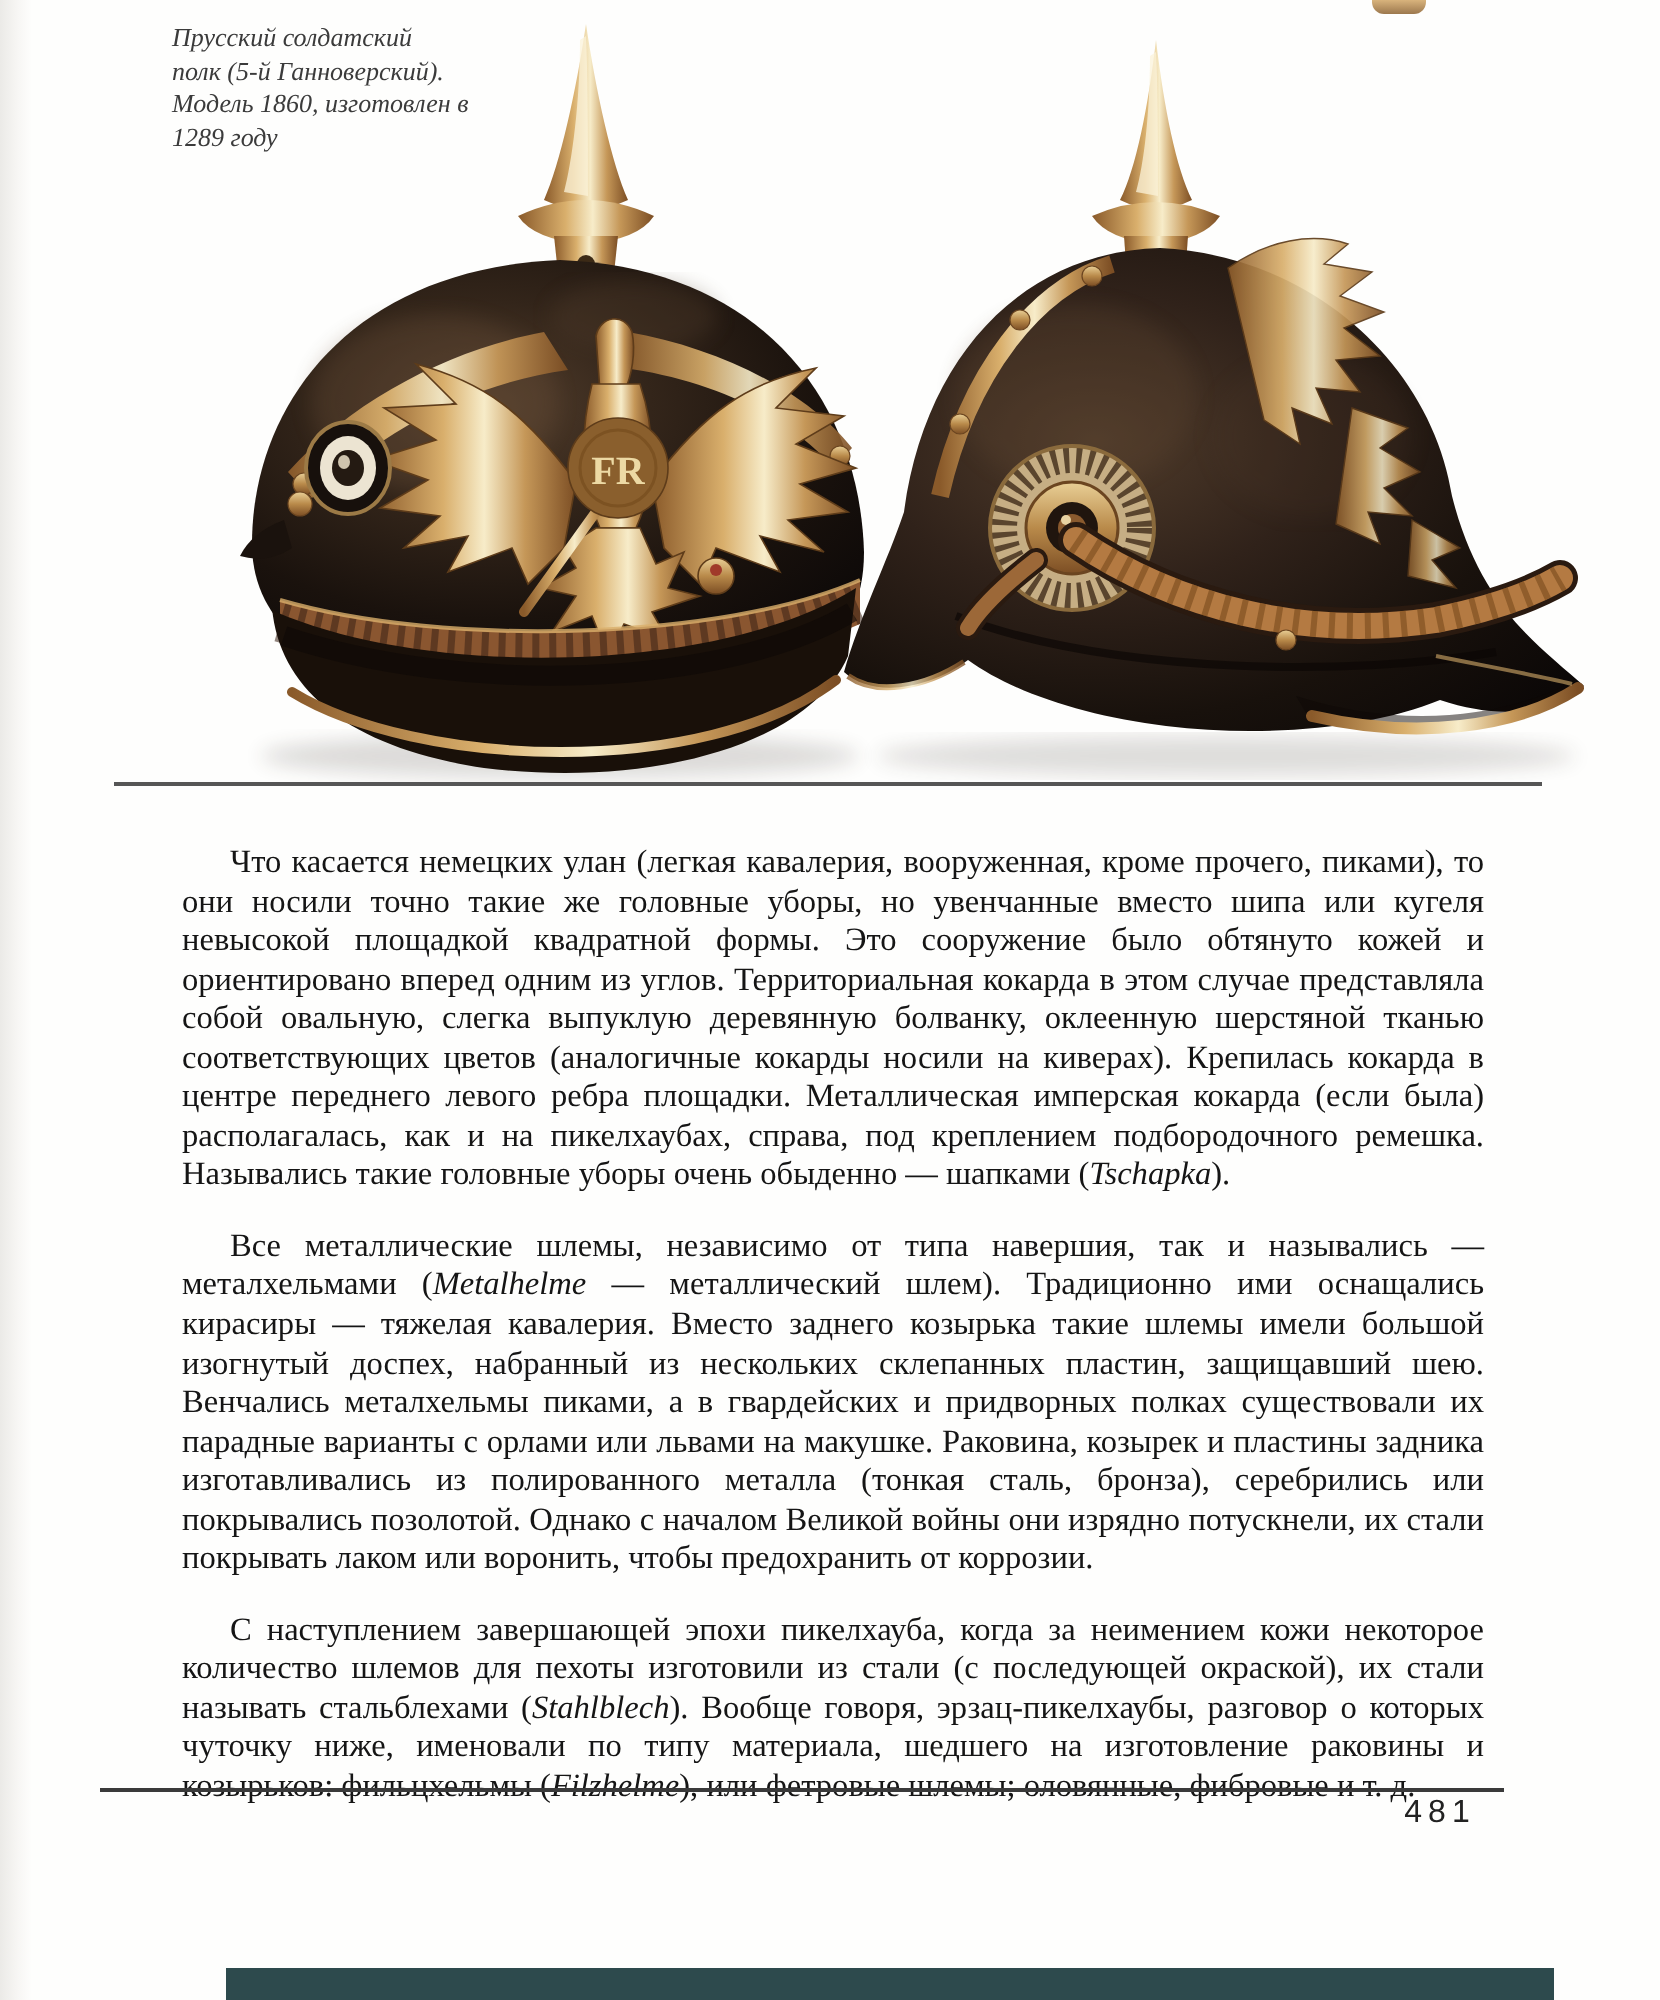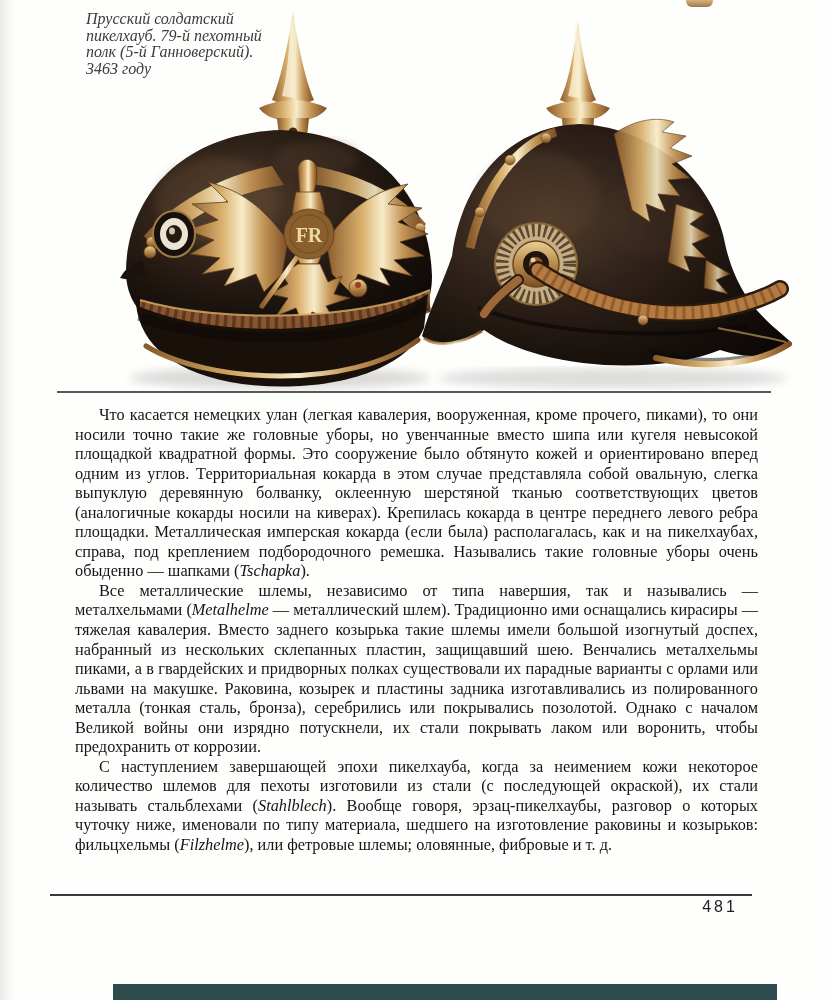--- a/index.html
+++ b/index.html
@@ -7,49 +7,49 @@
     width:830px;height:1000px;position:relative;overflow:hidden;
     background:#fefefd;
     font-family:"Liberation Serif", serif;
   }
   .page-edge{position:absolute;left:0;top:0;width:16px;height:100%;
     background:linear-gradient(90deg,#ebeae7 0%,#f7f6f4 55%,#fefefd 100%);}
   .corner-mark{position:absolute;left:686px;top:0;width:27px;height:7px;
     background:linear-gradient(180deg,#d4ab6e,#91693a);border-radius:0 0 6px 6px;opacity:.9;}
   .caption{
     position:absolute;left:86px;top:11px;width:200px;
-    font-style:italic;font-size:16px;line-height:16.6px;color:#3b3b3b;
+    font-style:italic;font-size:13px;line-height:16.6px;color:#3b3b3b;
   }
   .figure-area{position:absolute;left:0;top:0;width:830px;height:398px;}
   .helmet{position:absolute;}
   .rule-top{position:absolute;left:57px;top:391px;width:714px;height:2px;background:#565656;}
   .body-text{
     position:absolute;left:75px;top:405px;width:683px;
     font-size:16.3px;line-height:19.55px;text-align:justify;color:#151515;
   }
-  .body-text p{margin:0;text-indent:24px;}
+  .body-text p{margin:16px;text-indent:24px;}
   .body-text i{font-style:italic;}
   .rule-bottom{position:absolute;left:50px;top:894px;width:702px;height:2px;background:#3a3a3a;}
   .page-number{
     position:absolute;left:660px;top:898px;width:120px;text-align:center;
     font-family:"Liberation Sans", sans-serif;font-size:16px;letter-spacing:3px;color:#222;
   }
   .bottom-bar{position:absolute;left:113px;top:984px;width:664px;height:16px;background:#2d4a4d;}
 </style>
 </head>
 <body>
 
 <div class="page-edge"></div>
 <div class="corner-mark"></div>
 
 <div class="caption">
     <div>Прусский солдатский</div>
-    <div>пикелхауб. 79-й пехотный</div>
     <div>полк (5-й Ганноверский).</div>
-    <div>3463 году</div>
+    <div>Модель 1860, изготовлен в</div>
+    <div>1289 году</div>
   </div>
 
 <div class="figure-area">
 
   <svg class="helmet" style="left:112px;top:6px;" width="330" height="390" viewBox="0 0 330 390">
     <defs>
       <radialGradient id="gdL" cx="38%" cy="38%" r="78%">
         <stop offset="0%" stop-color="#55402e"></stop>
           <stop offset="35%" stop-color="#33251a"></stop>
         <stop offset="70%" stop-color="#1a120d"></stop>

